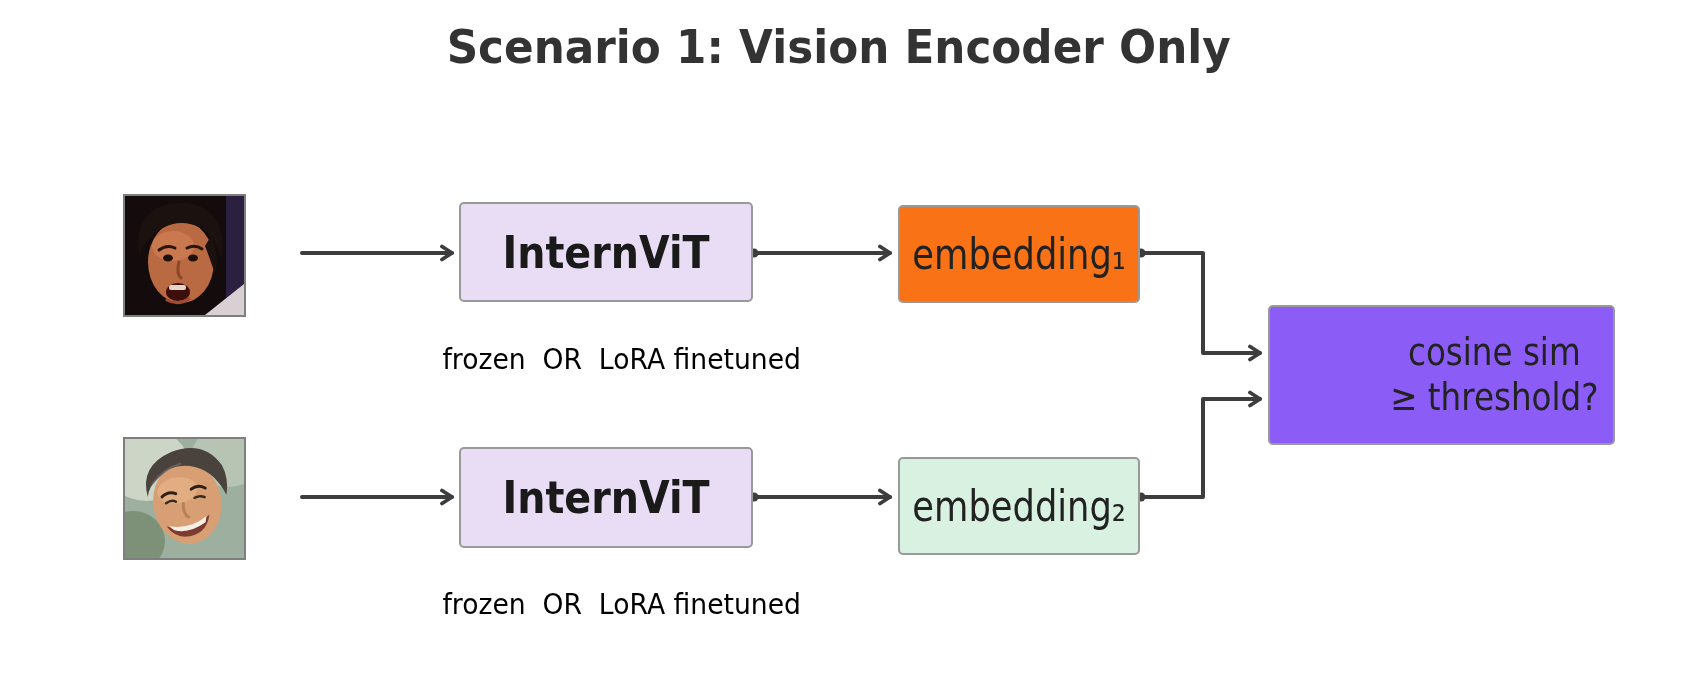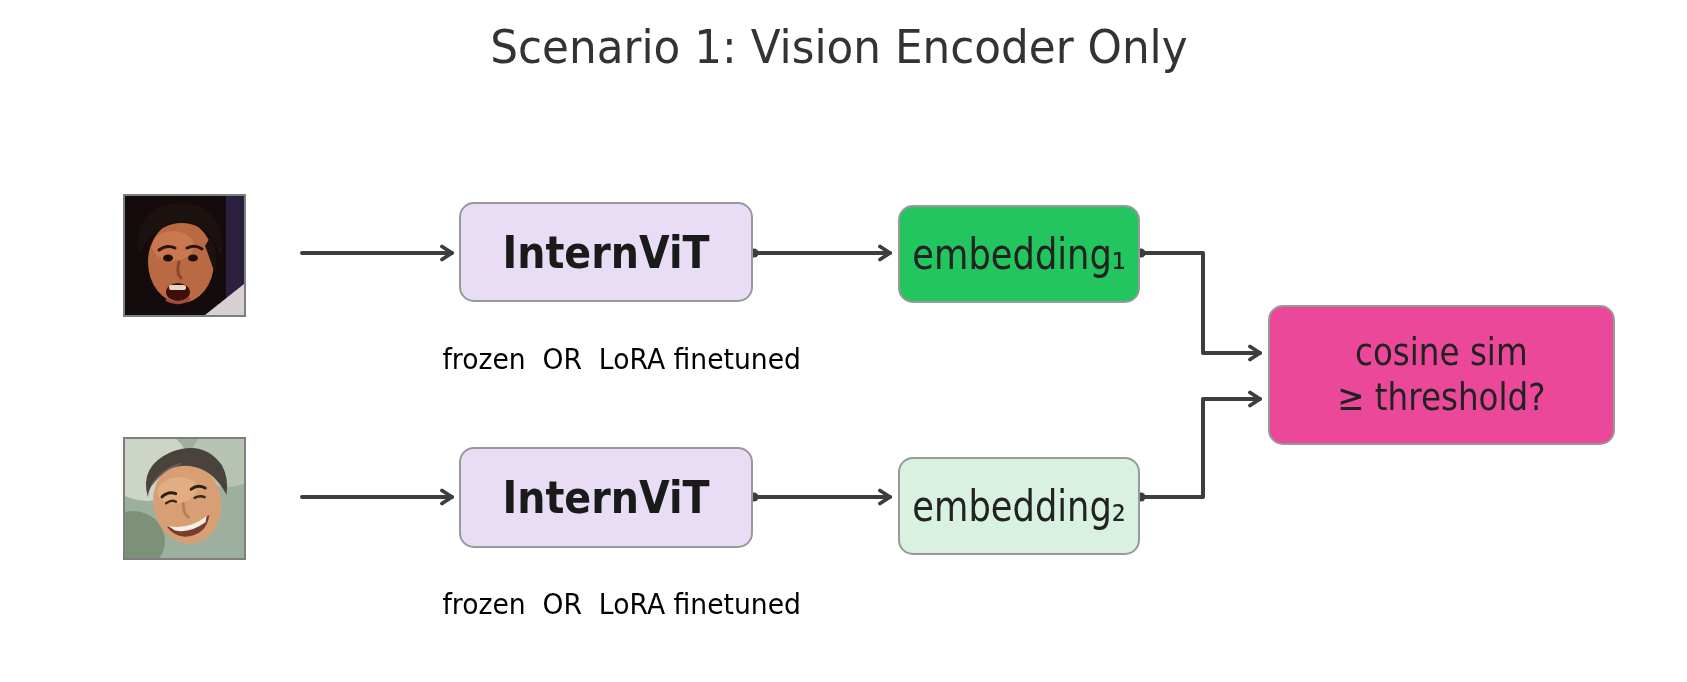--- a/index.html
+++ b/index.html
@@ -2,26 +2,26 @@
 <html><head>
 <meta charset="utf-8">
 <style>
   html,body{margin:0;padding:0;background:#ffffff;}
   .canvas{
     position:relative;width:1687px;height:682px;background:#ffffff;overflow:hidden;
     font-family:"DejaVu Sans","Liberation Sans",sans-serif;
   }
   .title{
     position:absolute;left:0;top:24px;width:1677px;text-align:center;
-    font-size:46px;font-weight:400;color:#333333;line-height:1;
+    font-size:46px;font-weight:700;color:#333333;line-height:1;
   }
   .title .squeeze95{display:inline-block;transform:scaleX(.95);}
   .connectors{position:absolute;left:0;top:0;pointer-events:none;}
   .node{
-    position:absolute;box-sizing:border-box;border:2.5px solid #999999;border-radius:15px;
+    position:absolute;box-sizing:border-box;border:2.5px solid #999999;border-radius:5px;
     display:flex;align-items:center;justify-content:center;text-align:center;
   }
   .node-label{white-space:pre-line;color:#1f1f1f;}
   .enc-label{font-size:44px;font-weight:700;color:#1a1a1a;display:inline-block;transform:scaleX(.9);}
   .emb-label{font-size:42px;color:#222222;display:inline-block;transform:scaleX(.84);}
   .dec-label{font-size:37px;line-height:1.22;color:#222222;display:inline-block;transform:scaleX(.88);}
   .note{
     position:absolute;width:390px;text-align:center;font-size:28px;color:#000000;
     white-space:pre;line-height:1.1;
   }
@@ -102,33 +102,33 @@
         <path d="M38,84 Q60,92 82,79 Q76,99 54,97 Q43,94 38,84 Z" fill="#7c3b2e"></path>
         <path d="M40,84 Q60,91 79,80 L77,86 Q59,95 45,89 Z" fill="#f5efe6"></path>
       </g>
     </svg>
   </div>
 
   <div class="node" style="left: 459px; top: 202px; width: 294px; height: 100px; background-color: rgb(233, 220, 245);">
     <span class="enc-label">InternViT</span>
   </div>
 
-  <div class="node" style="left: 898px; top: 205px; width: 242px; height: 98px; background-color: #22c55e;">
+  <div class="node" style="left: 898px; top: 205px; width: 242px; height: 98px; background-color: #f97316;">
     <span class="emb-label">embedding₁</span>
   </div>
 
   <div class="node" style="left: 459px; top: 447px; width: 294px; height: 101px; background-color: rgb(233, 220, 245);">
     <span class="enc-label">InternViT</span>
   </div>
 
   <div class="node" style="left: 898px; top: 457px; width: 242px; height: 98px; background-color: rgb(216, 241, 225);">
     <span class="emb-label">embedding₂</span>
   </div>
 
-  <div class="node" style="left: 1268px; top: 305px; width: 347px; height: 140px; background-color: #ec4899;">
+  <div class="node" style="left: 1268px; top: 305px; width: 347px; height: 140px; background-color: #8b5cf6; justify-content: flex-end;">
     <span class="node-label dec-label">cosine sim
 ≥ threshold?</span>
   </div>
 
   <div class="note" style="left:397px;top:314px">
     <span class="squeeze95">frozen  OR  LoRA finetuned</span>
   </div>
   <div class="note" style="left:397px;top:559px">
     <span class="squeeze95">frozen  OR  LoRA finetuned</span>
   </div>

